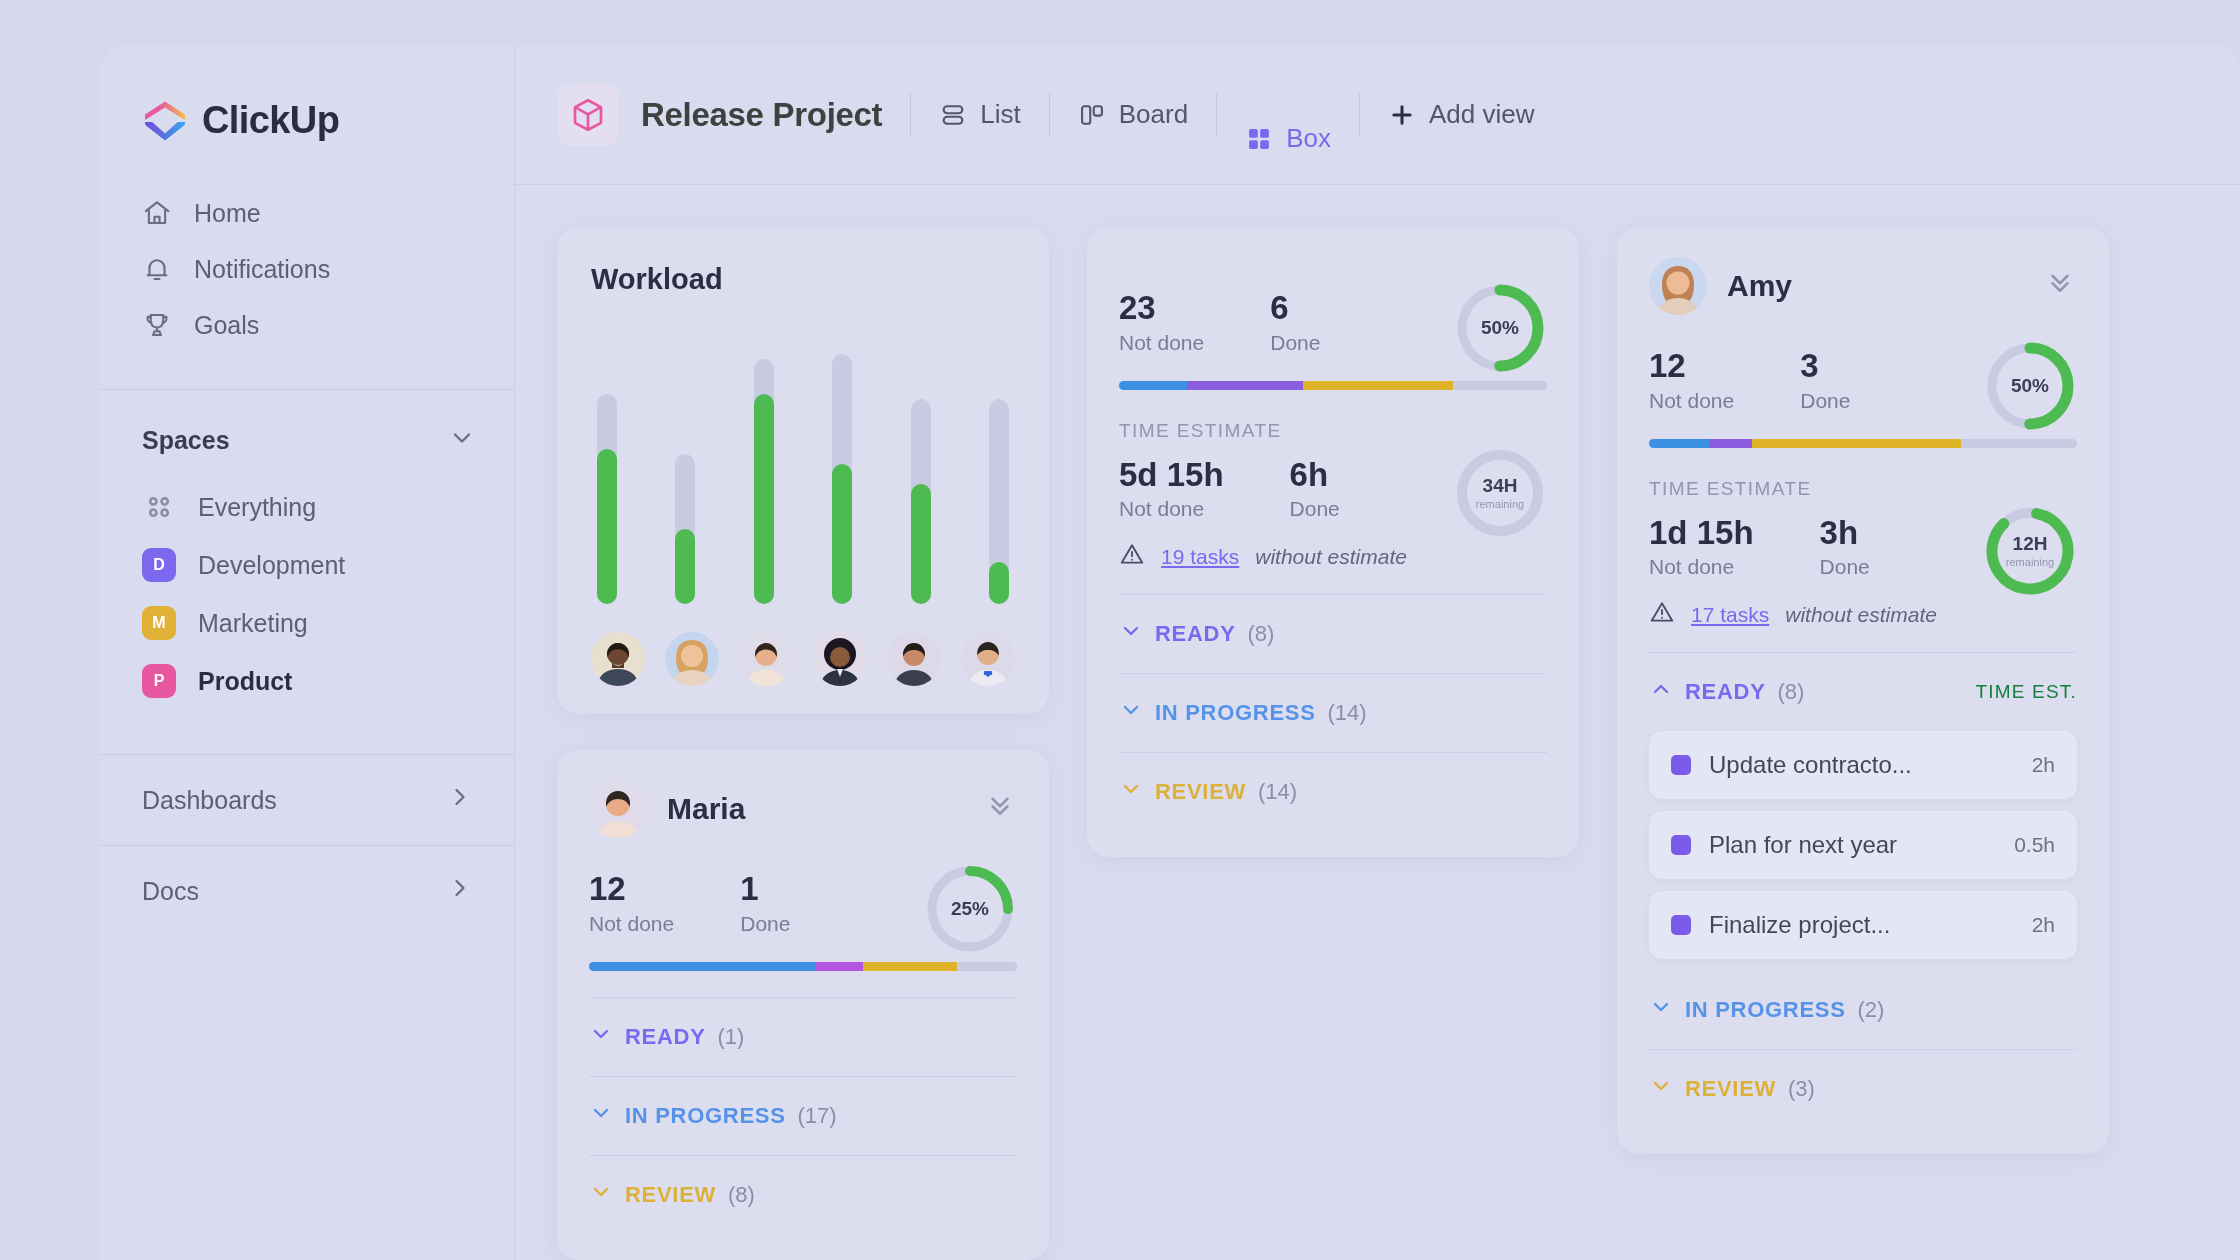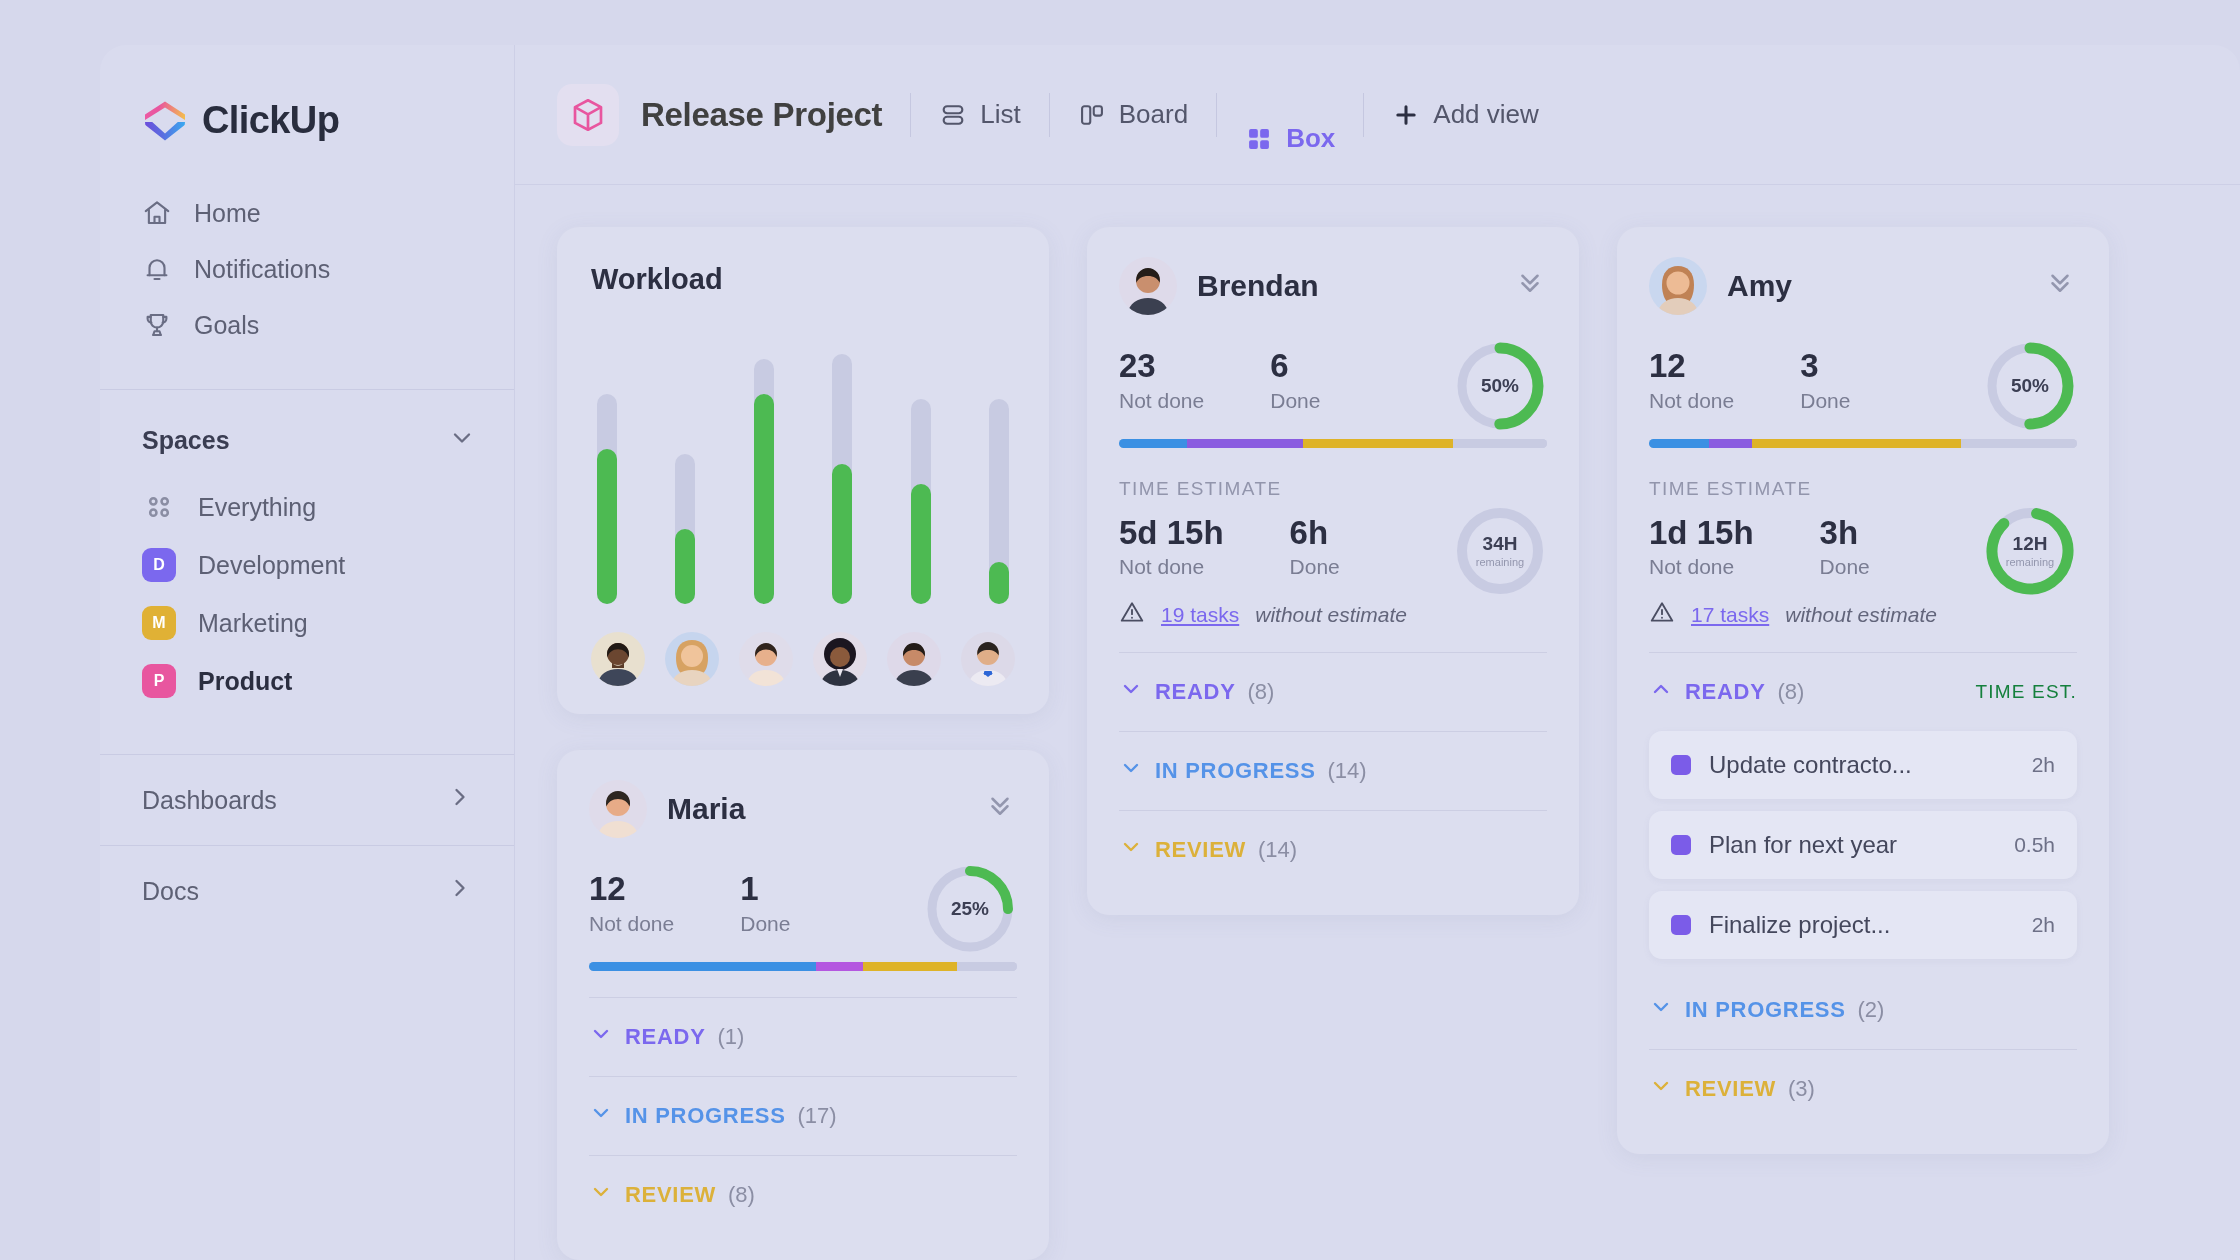--- a/index.html
+++ b/index.html
@@ -103,21 +103,21 @@
     display: flex; align-items: center; justify-content: center;
     margin-right: 22px;
   }
   .proj-icon svg { width: 38px; height: 38px; }
   .proj-title { font-size: 33px; font-weight: bold; color: #404040; letter-spacing: -0.3px; }
   .vsep { width: 1px; height: 44px; background: #c5c7e0; margin: 0 28px; }
   .view-tab {
     display: flex; align-items: center; gap: 13px;
     font-size: 26px; color: #53566b;
   }
-  .view-tab.active { color: #7b68ee; font-weight: bold; margin-top: 48px; }
+  .view-tab.active { color: #7b68ee; font-weight: normal; margin-top: 48px; }
   .tab-ico { width: 28px; height: 28px; display: block; }
 
   .board { flex: 1; display: flex; gap: 38px; padding: 42px 0 0 42px; min-height: 0; }
   .col { display: flex; flex-direction: column; gap: 36px; }
   .col1 { width: 492px; flex: 0 0 492px; }
   .col2 { width: 492px; flex: 0 0 492px; }
   .col3 { width: 492px; flex: 0 0 492px; }
 
   .card {
     background: #dcdeef;
@@ -528,37 +528,20 @@
               </span>
               <span style="color:#dcb13a">REVIEW</span>
               <span class="status-count">(8)</span>
             </div>
           </div>
         </div>
       </div>
 
       <div class="col col2">
         <div class="card person">
-          <div class="p-head">
-            <span class="p-ava">
-              <svg viewBox="0 0 58 58">
-                  <rect width="58" height="58" fill="#dedaea"></rect>
-                  <circle cx="29" cy="24" r="12" fill="#c98f6e"></circle>
-                  <path d="M29 11a12 12 0 0 0-11.6 14.8C19 21.5 23.5 19 29 19s10 2.5 11.6 6.8A12 12 0 0 0 29 11z" fill="#241d19"></path>
-                  <path d="M8 58c2-12 11-17 21-17s19 5 21 17z" fill="#3b4050"></path>
-                </svg>
-            </span>
-            <span class="p-name">Brendan</span>
-            <span class="dbl-chev">
-              <svg width="30" height="30" viewBox="0 0 24 24" fill="none" stroke="currentColor" stroke-width="2" stroke-linecap="round" stroke-linejoin="round">
-                  <path d="M6 7l6 6 6-6"></path>
-                  <path d="M6 13l6 6 6-6"></path>
-                </svg>
-            </span>
-          </div>
 
           <div class="stats">
             <div class="stat">
               <div class="stat-num">23</div>
               <div class="stat-lbl">Not done</div>
             </div>
             <div class="stat">
               <div class="stat-num">6</div>
               <div class="stat-lbl">Done</div>
             </div>

